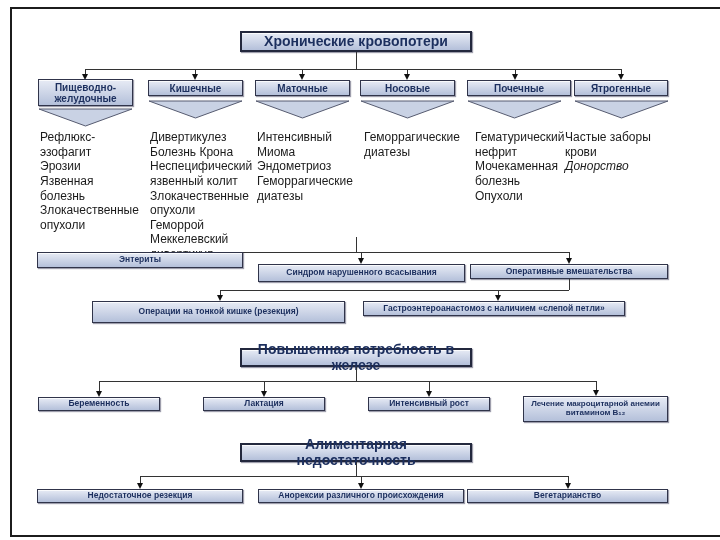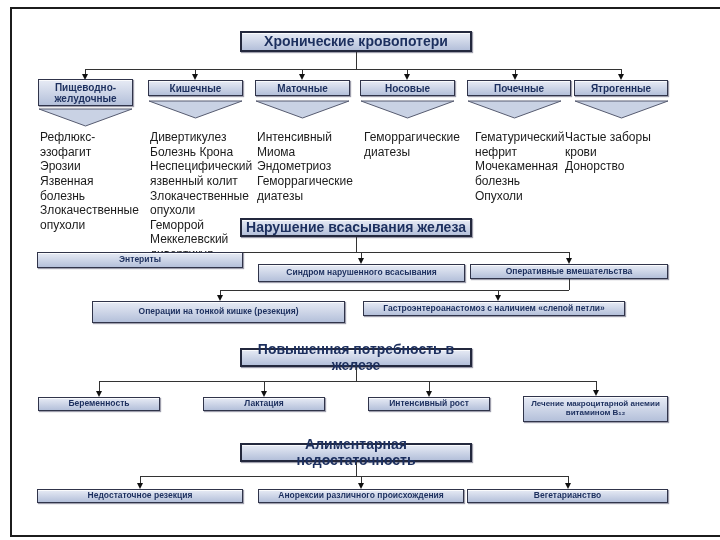--- a/index.html
+++ b/index.html
@@ -96,24 +96,23 @@
   <div class="clist" style="left:364px;top:130px;width:86px">
       <div>Геморрагические диатезы</div>
     </div>
   <div class="clist" style="left:475px;top:130px;width:80px">
       <div>Гематурический нефрит</div>
       <div>Мочекаменная болезнь</div>
       <div>Опухоли</div>
     </div>
   <div class="clist" style="left:565px;top:130px;width:112px">
       <div>Частые заборы крови</div>
-      <div style="">Донорство</div>
+      <div style="font-style: italic;">Донорство</div>
     </div>
 
-  <div class="nbox tbox" style="left:240px;top:218px;width:232px;height:19px">Нарушение всасывания железа</div>
 
   <i class="vl" style="left:356px;top:237px;height:15px"></i>
   <i class="hl" style="left:140px;top:252px;width:429px"></i>
   <i class="vl" style="left:140px;top:252px;height:6px"></i>
   <i class="arr" style="left:137px;top:258px"></i>
   <i class="vl" style="left:361px;top:252px;height:6px"></i>
   <i class="arr" style="left:358px;top:258px"></i>
   <i class="vl" style="left:569px;top:252px;height:6px"></i>
   <i class="arr" style="left:566px;top:258px"></i>
 

